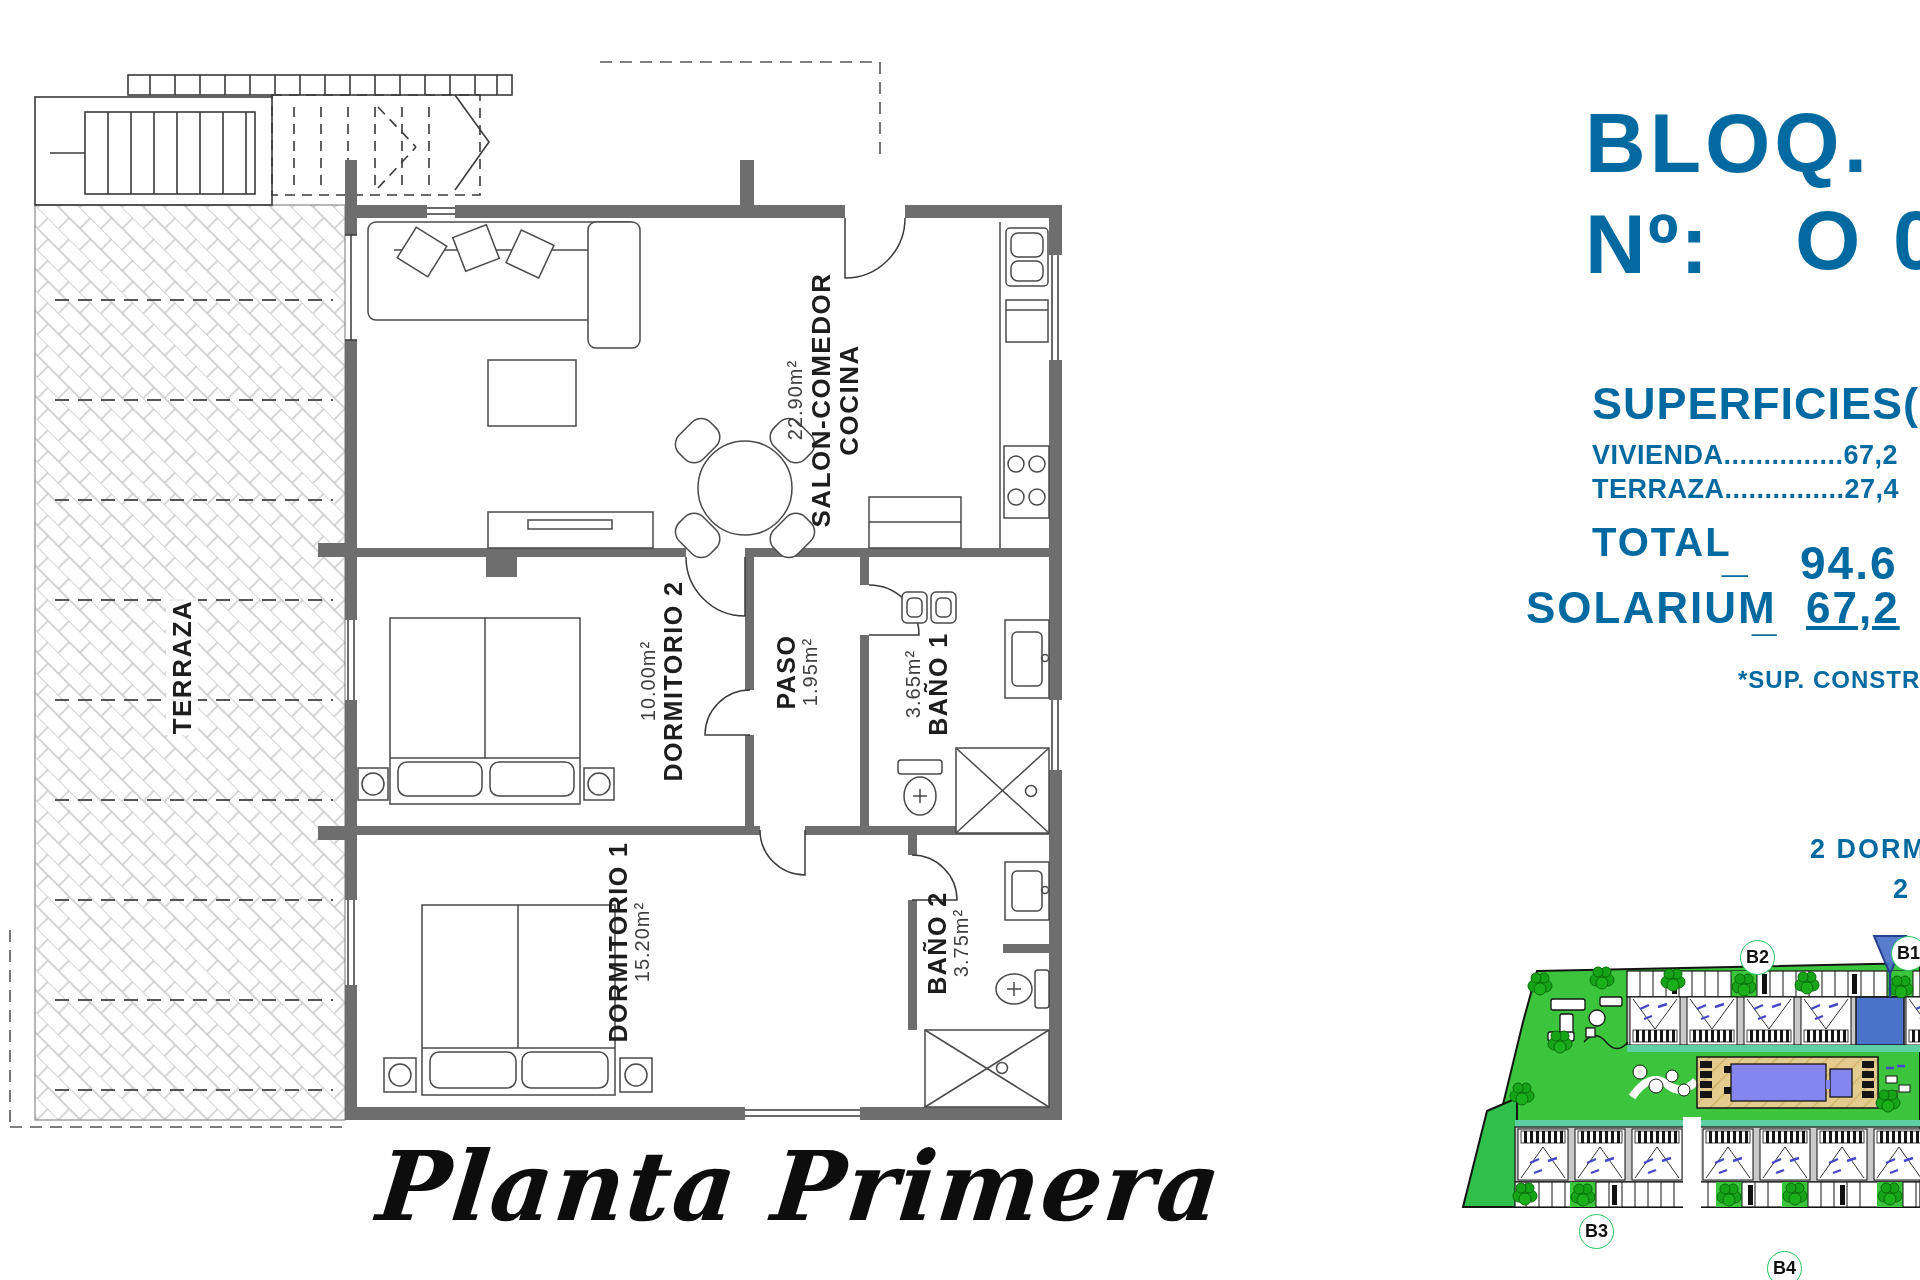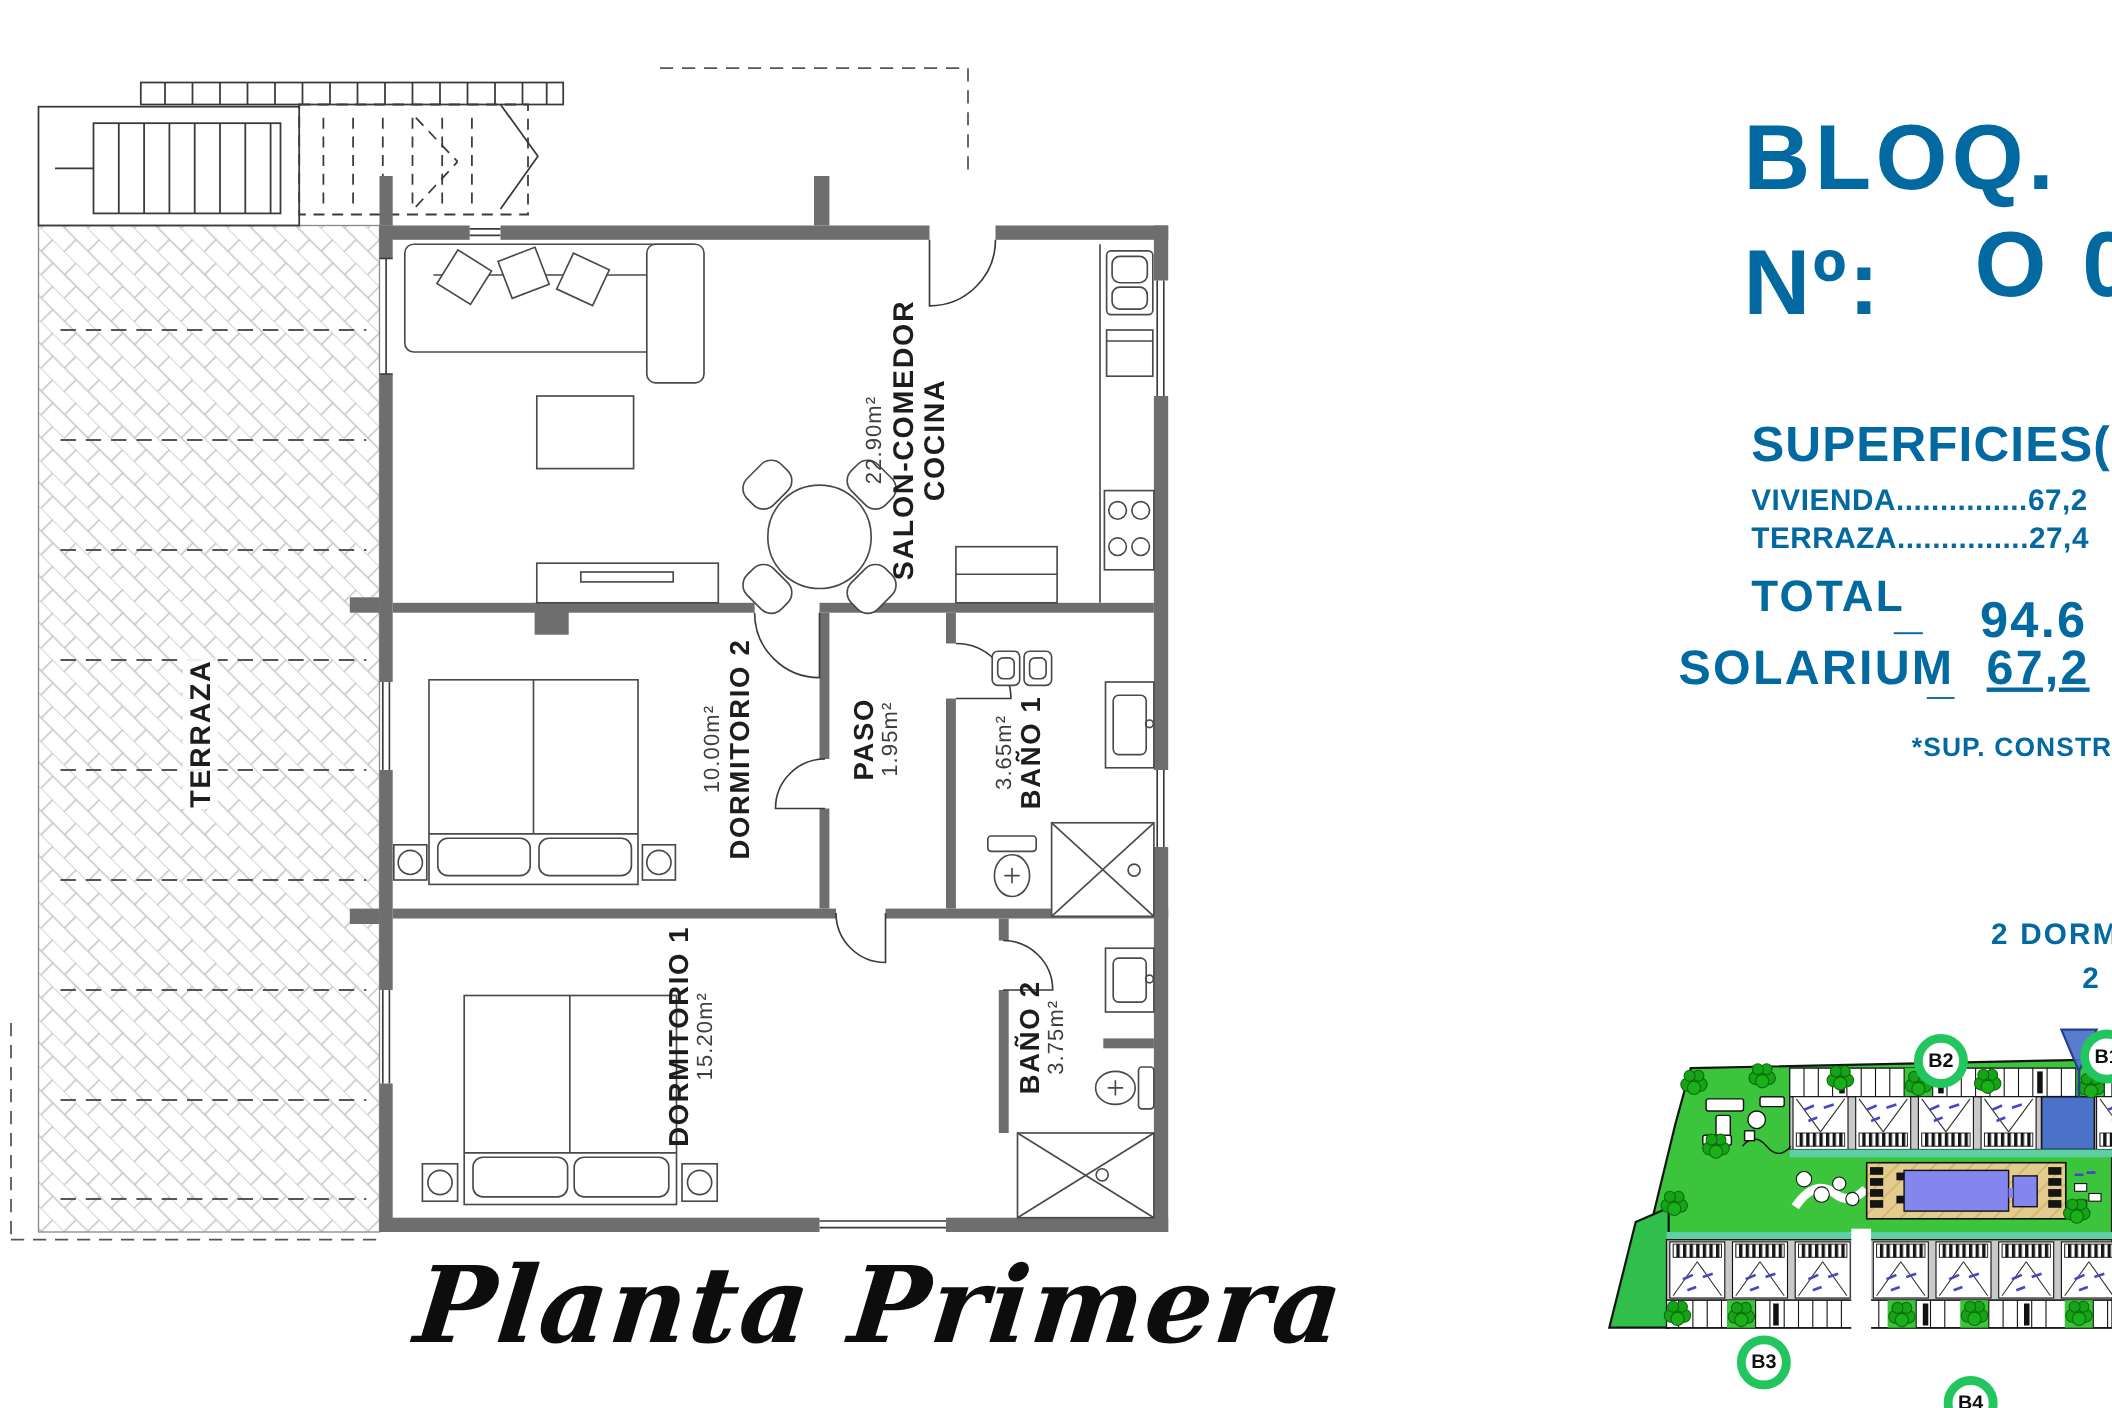--- a/index.html
+++ b/index.html
@@ -6,21 +6,21 @@
   .canvas{position:relative;width:1920px;height:1280px;background:#ffffff;overflow:hidden;
           font-family:"Liberation Sans",sans-serif;color:#141414;}
   .abs{position:absolute;white-space:nowrap;}
   .arch{font-weight:700;letter-spacing:2px;color:#0369a1;}
   .vlabel{position:absolute;display:flex;flex-direction:column;align-items:center;
           transform:translate(-50%,-50%) rotate(-90deg);white-space:nowrap;line-height:1.08;}
   .rname{font-size:25px;font-weight:700;letter-spacing:1.5px;color:#1d1d1d;}
   .rname.big{font-size:26px;}
   .rarea{font-size:20px;font-weight:400;letter-spacing:1px;color:#3e3e3e;}
   .halo{background:rgba(255,255,255,.9);padding:2px 1px;}
-  .bcircle{position:absolute;width:33px;height:33px;border:8px solid #22c55e;border-radius:50%;
+  .bcircle{position:absolute;width:33px;height:33px;border:1px solid #22c55e;border-radius:50%;
            background:#fff;display:flex;align-items:center;justify-content:center;
            font-size:18px;font-weight:700;color:#101010;}
   .script-title{font-family:"DejaVu Serif",serif;font-style:italic;font-weight:700;
                 font-size:96px;color:#0d0d0d;transform:translateX(-50%) skewX(-6deg);letter-spacing:2px;}
 </style>
 </head>
 <body>
 
 <div class="canvas">
 
@@ -326,21 +326,21 @@
   <span class="rname">BAÑO 2</span>
   <span class="rarea">3.75m²</span>
 </div>
 <div class="vlabel halo" style="left:182px;top:667px;">
   <span class="rname big">TERRAZA</span>
 </div>
 
 <div class="abs script-title" style="left:800px;top:1130px;">Planta Primera</div>
 
 <div class="abs arch" style="left:1585px;top:95px;font-size:84px;letter-spacing:4px;">BLOQ.</div>
-<div class="abs arch" style="left:1585px;top:208px;font-size:84px;">Nº:</div>
+<div class="abs arch" style="left:1585px;top:196px;font-size:84px;">Nº:</div>
 <div class="abs arch" style="left:1795px;top:192px;font-size:84px;">O</div>
 <div class="abs arch" style="left:1893px;top:192px;font-size:84px;">0</div>
 
 <div class="abs arch" style="left:1592px;top:378px;font-size:45px;letter-spacing:1px;">SUPERFICIES(M</div>
 <div class="abs arch" style="left:1592px;top:440px;font-size:27px;letter-spacing:0.5px;">VIVIENDA...............67,2</div>
 <div class="abs arch" style="left:1592px;top:474px;font-size:27px;letter-spacing:0.5px;">TERRAZA...............27,4</div>
 
 <div class="abs arch" style="left:1592px;top:520px;font-size:40px;">TOTAL</div>
 <div class="abs arch" style="left:1722px;top:528px;font-size:46px;">_</div>
 <div class="abs arch" style="left:1800px;top:520px;font-size:46px;margin-top:16px;">94.6</div>

